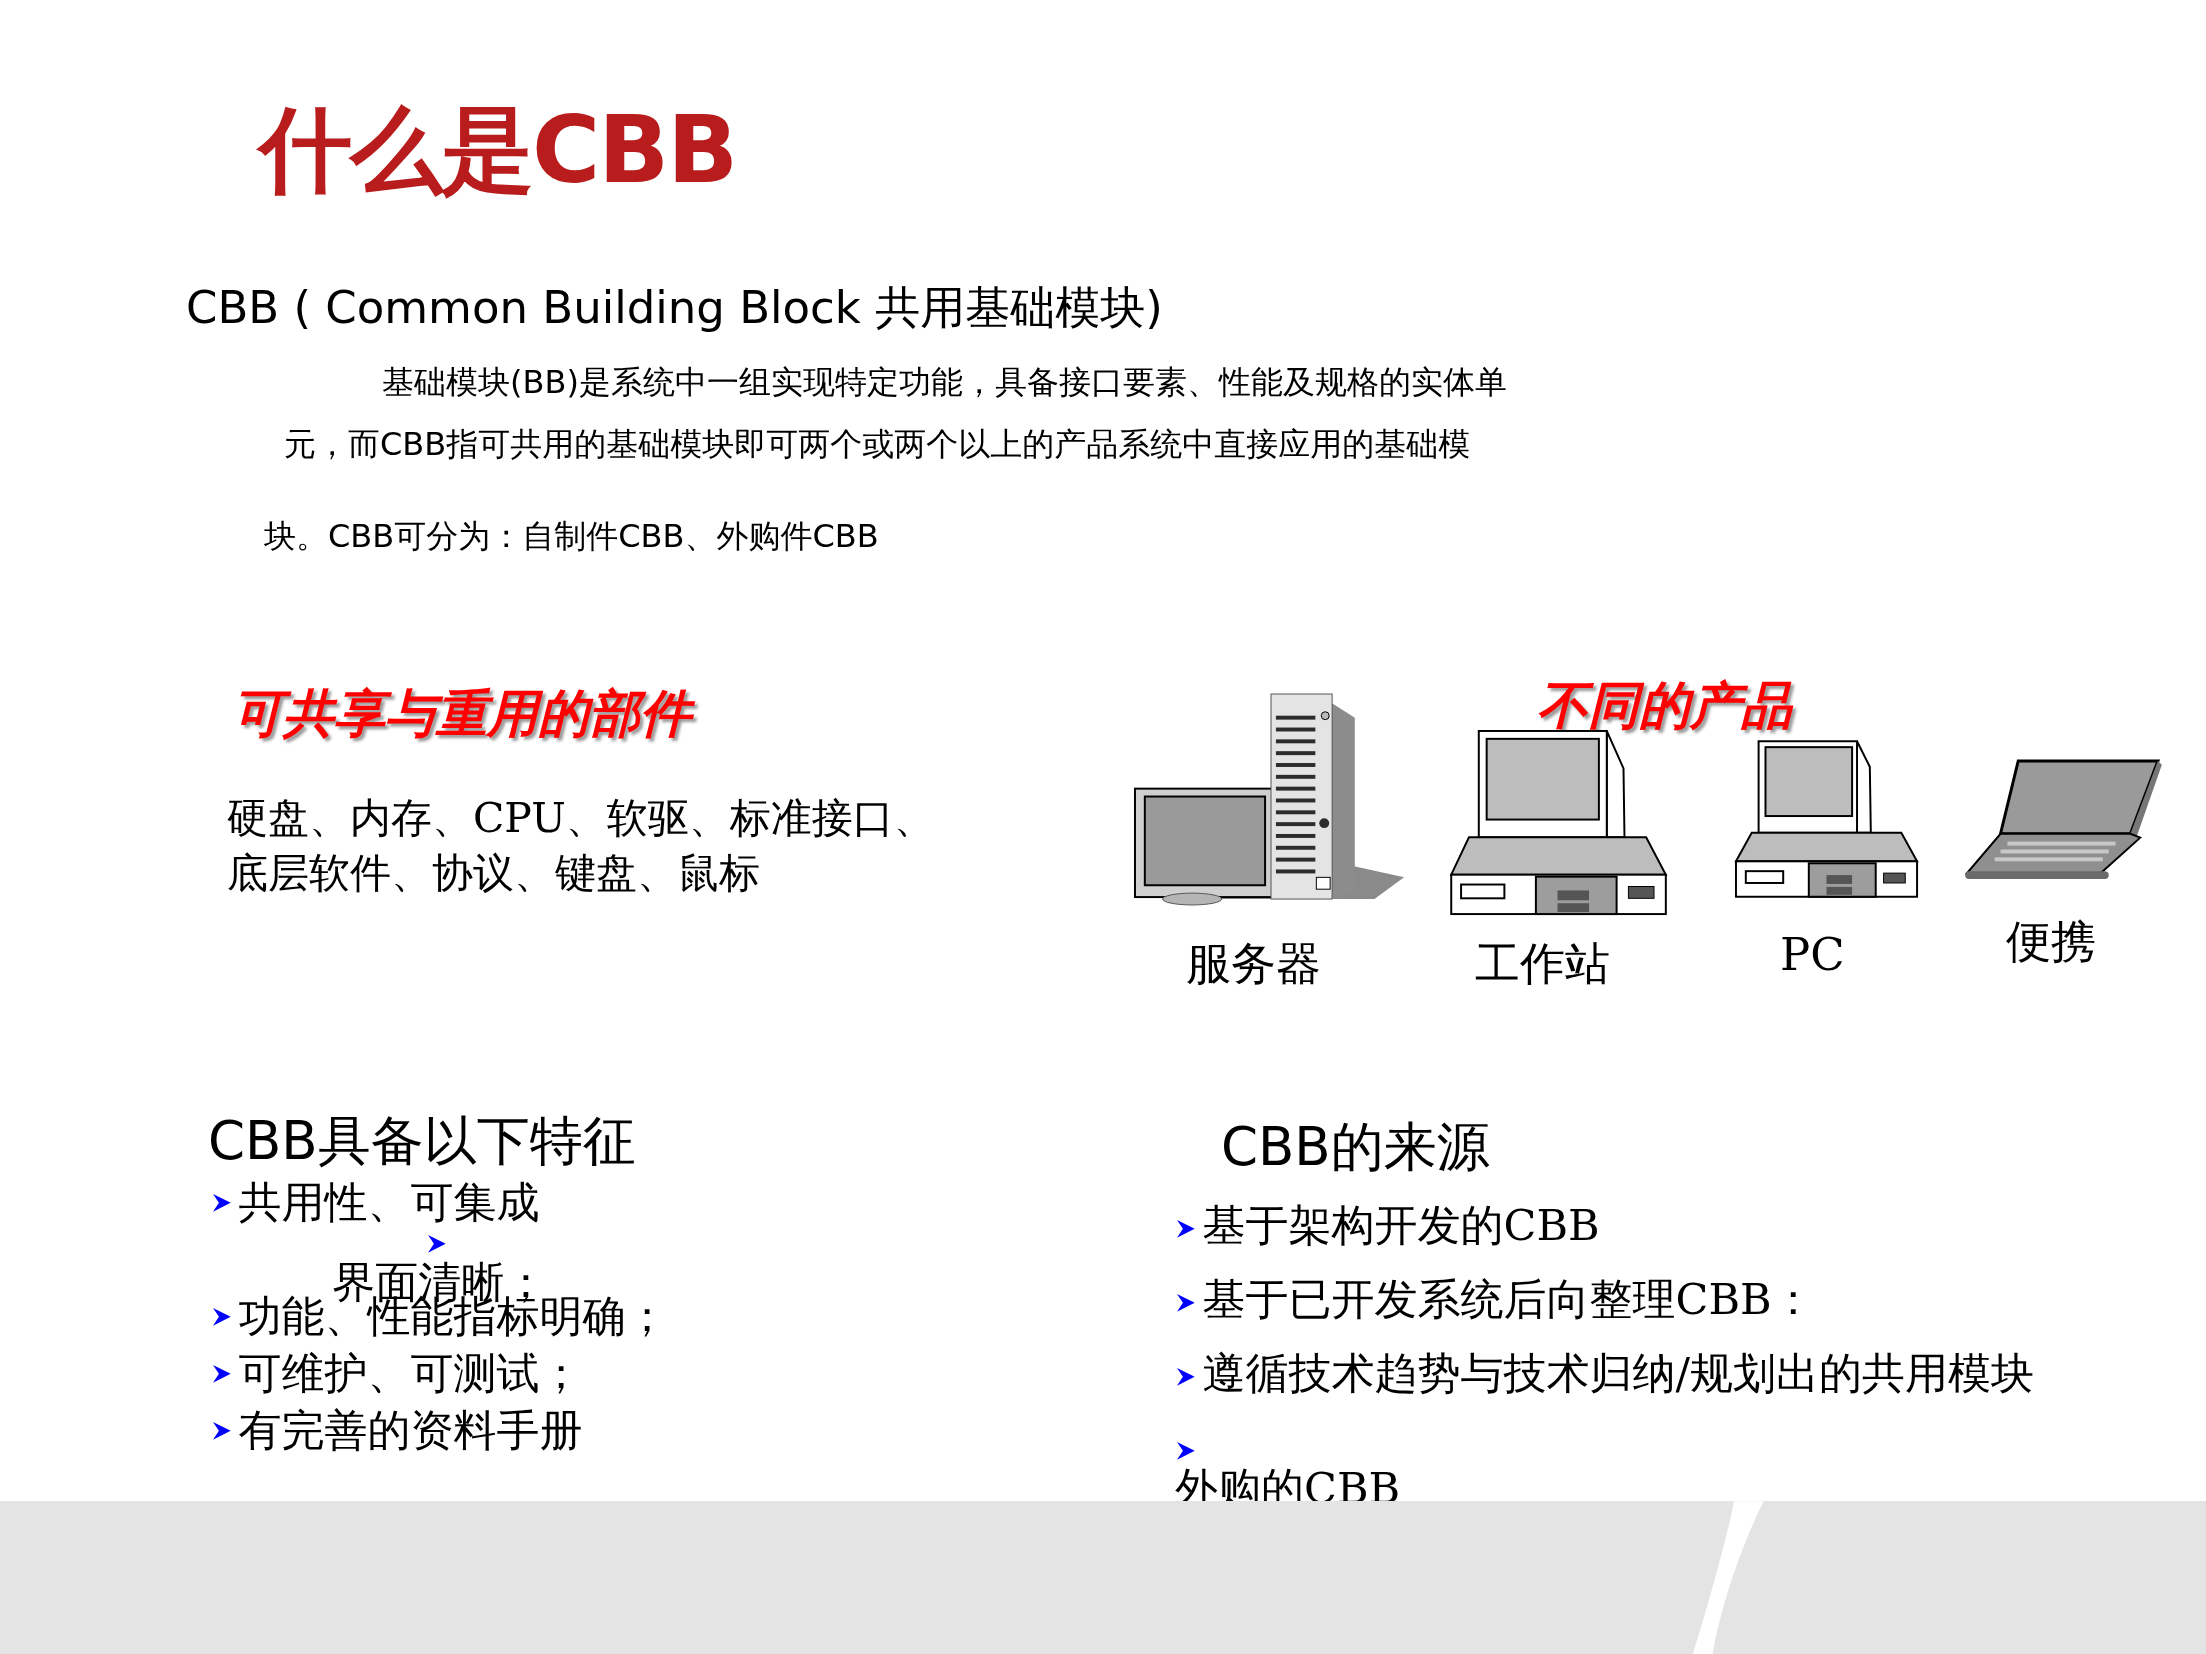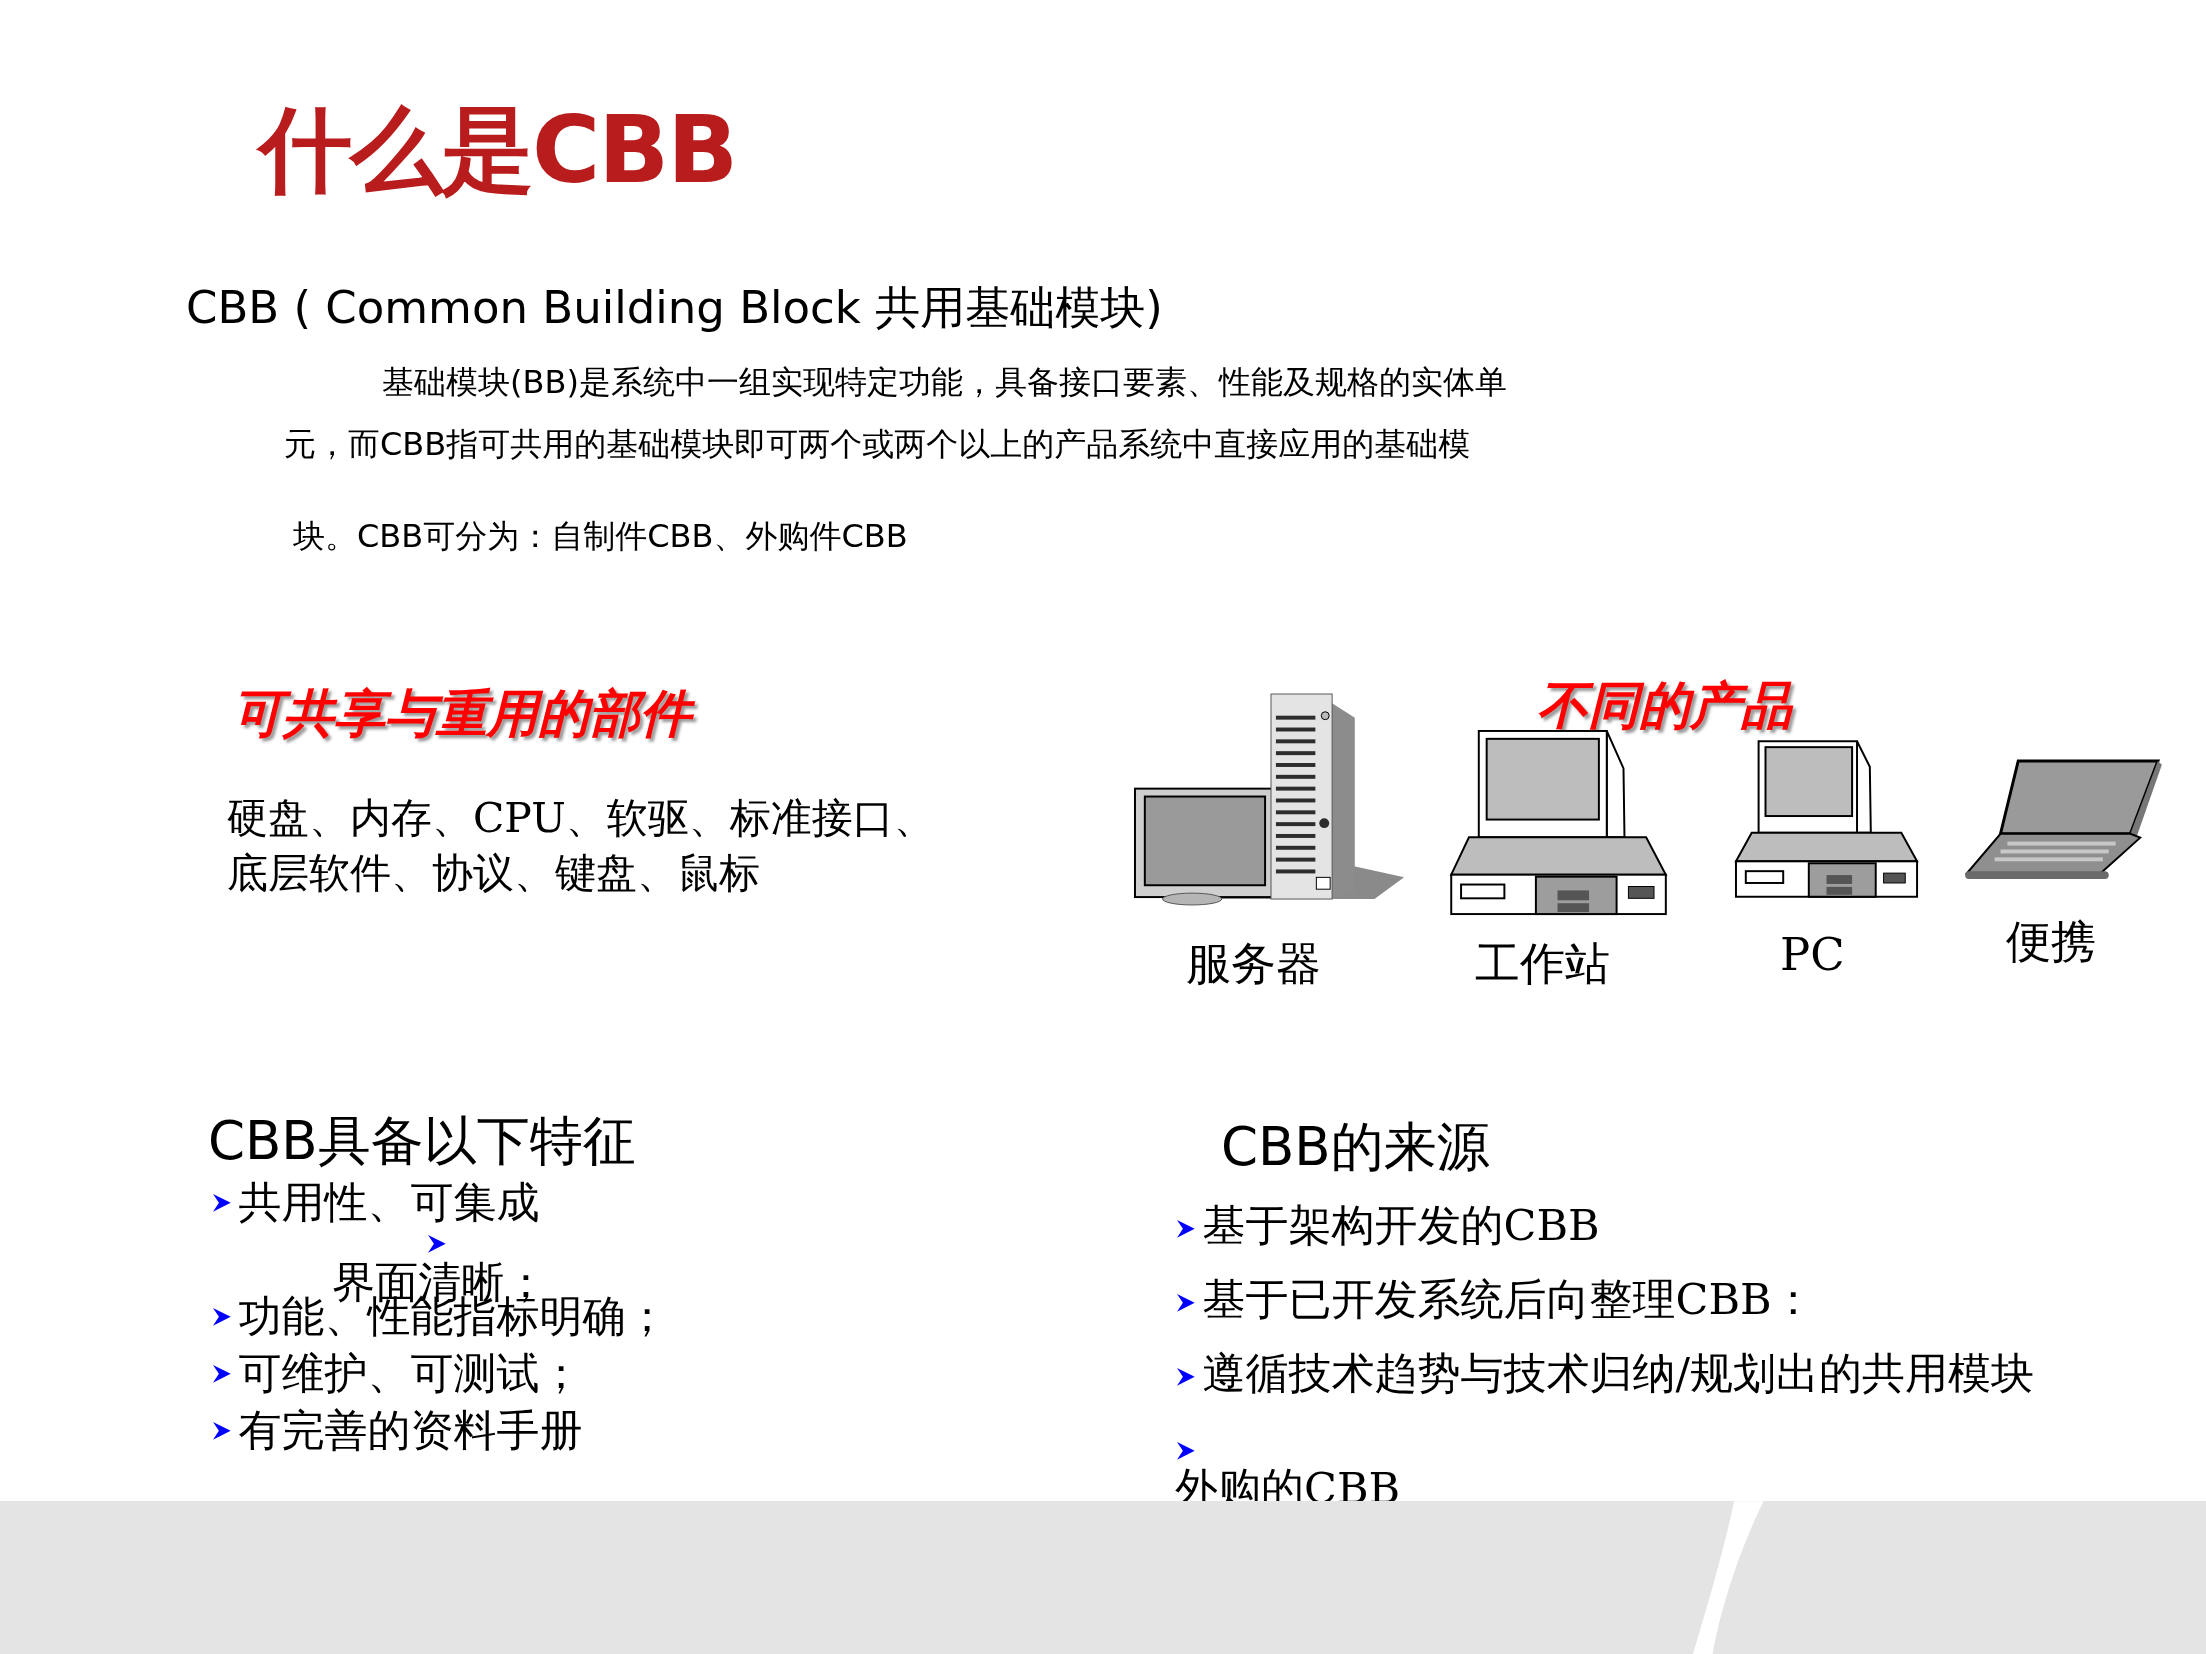--- a/index.html
+++ b/index.html
@@ -18,21 +18,21 @@
   svg { display:block; }
 </style>
 </head>
 <body>
 
 <div class="abs title">什么是CBB</div>
 
 <div class="abs cbbdef">CBB ( Common Building Block 共用基础模块)</div>
 <div class="abs para" style="left:382px; top:363px;">基础模块(BB)是系统中一组实现特定功能，具备接口要素、性能及规格的实体单</div>
 <div class="abs para" style="left:264px; top:425px;margin-left:20px;">元，而CBB指可共用的基础模块即可两个或两个以上的产品系统中直接应用的基础模</div>
-<div class="abs para" style="left:264px; top:517px;margin-left:29px;">块。CBB可分为：自制件CBB、外购件CBB</div>
+<div class="abs para" style="left:264px; top:517px;">块。CBB可分为：自制件CBB、外购件CBB</div>
 
 <div class="abs redhead" style="left:232px; top:680px;">可共享与重用的部件</div>
 <div class="abs comp" style="top:794px;">硬盘、内存、CPU、软驱、标准接口、</div>
 <div class="abs comp" style="top:849px;">底层软件、协议、键盘、鼠标</div>
 
 <div class="abs redhead" style="left:1537px; top:672px;">不同的产品</div>
 
 <div class="abs" style="left:1133px; top:690px;">
   <svg width="276" height="217" viewBox="0 0 280 220">
     <polygon points="60,195 130,158 275,190 245,212 65,212" fill="#8a8a8a"></polygon>

